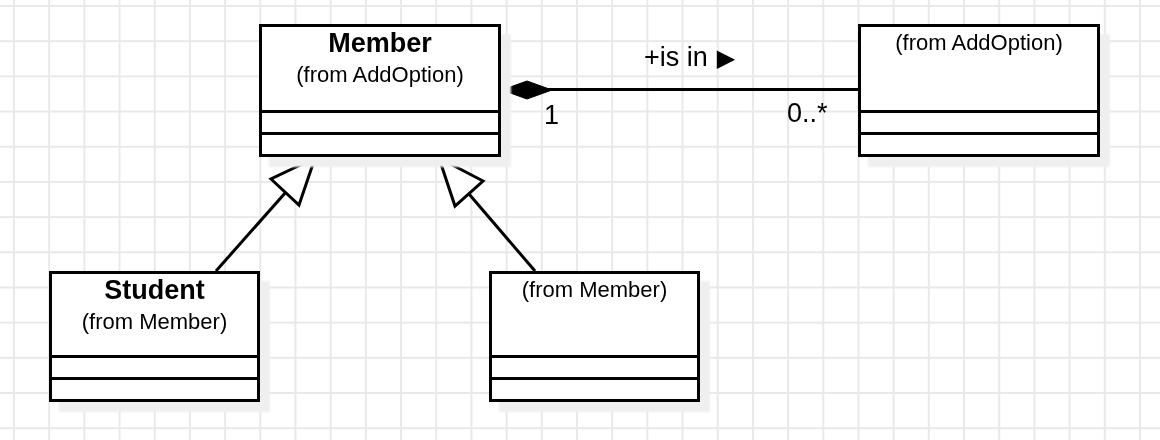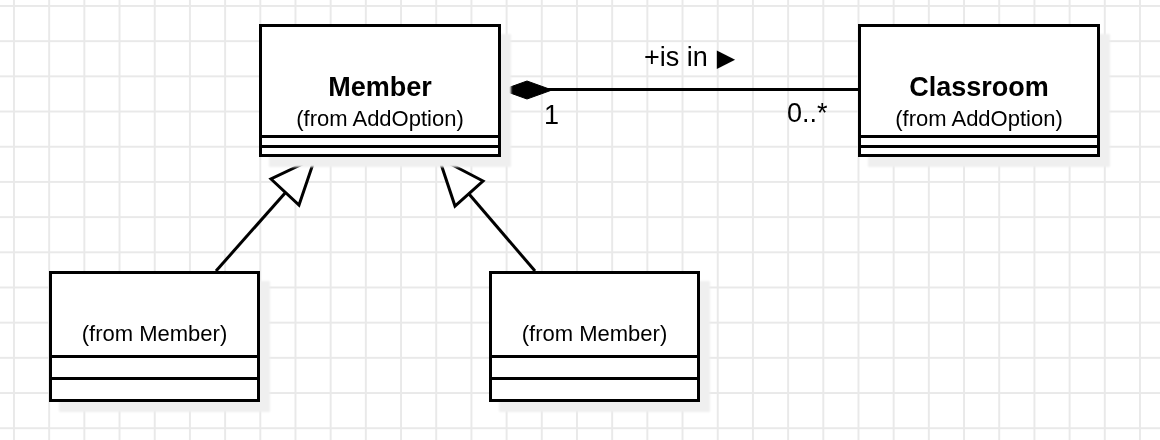--- a/index.html
+++ b/index.html
@@ -29,23 +29,22 @@
     background: #ffffff;
     box-shadow: 10px 10px 2px #efefef;
     display: flex;
     flex-direction: column;
   }
   .uml-class .title-compartment {
     flex: 1;
     display: flex;
     flex-direction: column;
     align-items: center;
-    justify-content: space-between;
+    justify-content: flex-start;
     text-align: center;
-    margin-top: 44px;
   }
   .class-name {
     font-weight: bold;
     font-size: 27px;
     line-height: 32px;
     white-space: nowrap;
   }
   .class-package {
     font-size: 22px;
     line-height: 32px;
@@ -103,29 +102,29 @@
     <div class="title-compartment">
       <div class="class-name">Member</div>
       <div class="class-package">(from AddOption)</div>
     </div>
     <div class="compartment"></div>
     <div class="compartment"></div>
   </div>
 
   <div class="uml-class" id="box-classroom">
     <div class="title-compartment">
-      <div class="class-name">Classroom</div>
       <div class="class-package">(from AddOption)</div>
     </div>
     <div class="compartment"></div>
     <div class="compartment"></div>
   </div>
 
   <div class="uml-class" id="box-student">
     <div class="title-compartment">
+      <div class="class-name">Student</div>
       <div class="class-package">(from Member)</div>
     </div>
     <div class="compartment"></div>
     <div class="compartment"></div>
   </div>
 
   <div class="uml-class" id="box-teacher">
     <div class="title-compartment">
       <div class="class-package">(from Member)</div>
     </div>

